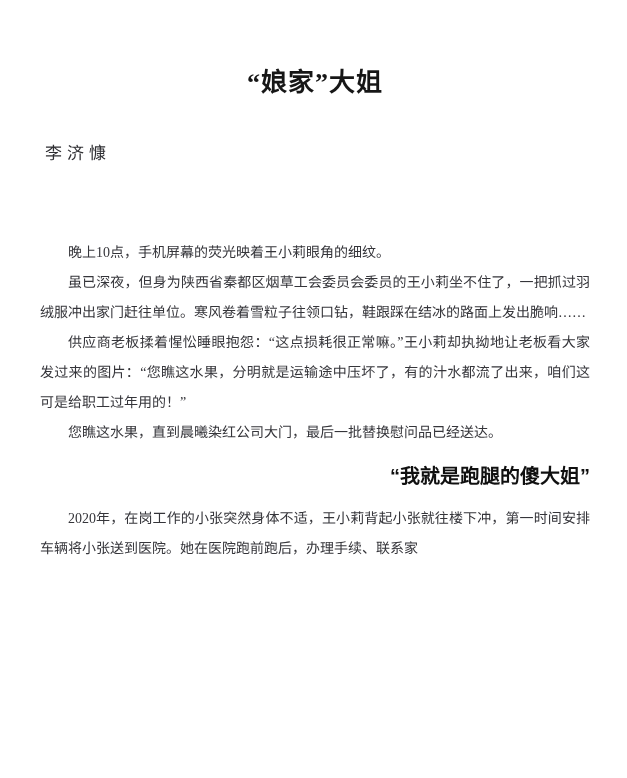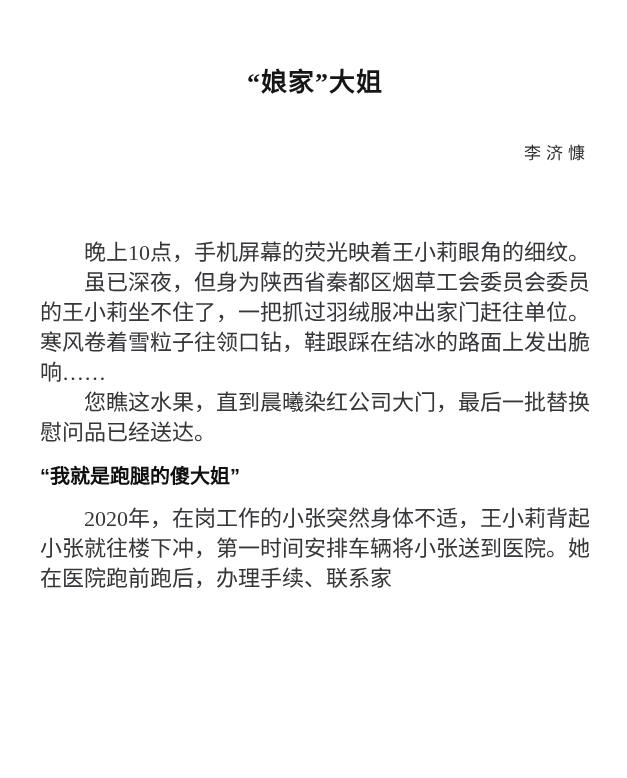--- a/index.html
+++ b/index.html
@@ -23,44 +23,44 @@
     text-align: center;
     font-family: "Liberation Serif", serif;
     font-weight: bold;
     font-size: 26px;
     line-height: 38px;
     letter-spacing: 1px;
     color: #161616;
   }
   .doc-author {
     margin: 40px 0 0 0;
-    text-align: right;
+    text-align: left;
     font-size: 17px;
     line-height: 24px;
     letter-spacing: 5px;
     padding-left: 5px; 
     color: #2e2e32;
     font-weight: normal;
   }
   .doc-body {
     margin-top: 72px;
   }
   .doc-body p {
     margin: 0;
-    font-size: 22px;
+    font-size: 14px;
     line-height: 30px;
     text-align: justify;
     text-justify: inter-character;
     text-indent: 2em;
     color: #35353a;
     word-break: break-all;
   }
   .section-heading {
     margin: 13px 0;
-    text-align: left;
+    text-align: right;
     font-family: "Liberation Sans", sans-serif;
     font-weight: bold;
     font-size: 20px;
     line-height: 30px;
     color: #101010;
     text-indent: 0;
   }
 </style>
 </head>
 <body>
@@ -72,20 +72,21 @@
   <div class="doc-author">李济慷</div>
 
   <div class="doc-body">
 
     <p>晚上10点，手机屏幕的荧光映着王小莉眼角的细纹。</p>
 
 
     <p>虽已深夜，但身为陕西省秦都区烟草工会委员会委员的王小莉坐不住了，一把抓过羽绒服冲出家门赶往单位。寒风卷着雪粒子往领口钻，鞋跟踩在结冰的路面上发出脆响……</p>
 
 
+    <p>供应商老板揉着惺忪睡眼抱怨：“这点损耗很正常嘛。”王小莉却执拗地让老板看大家发过来的图片：“您瞧这水果，分明就是运输途中压坏了，有的汁水都流了出来，咱们这可是给职工过年用的！”</p>
 
     <p>您瞧这水果，直到晨曦染红公司大门，最后一批替换慰问品已经送达。</p>
 
     <h2 class="section-heading">“我就是跑腿的傻大姐”</h2>
 
 
     <p>2020年，在岗工作的小张突然身体不适，王小莉背起小张就往楼下冲，第一时间安排车辆将小张送到医院。她在医院跑前跑后，办理手续、联系家</p>
 
   </div>
 

